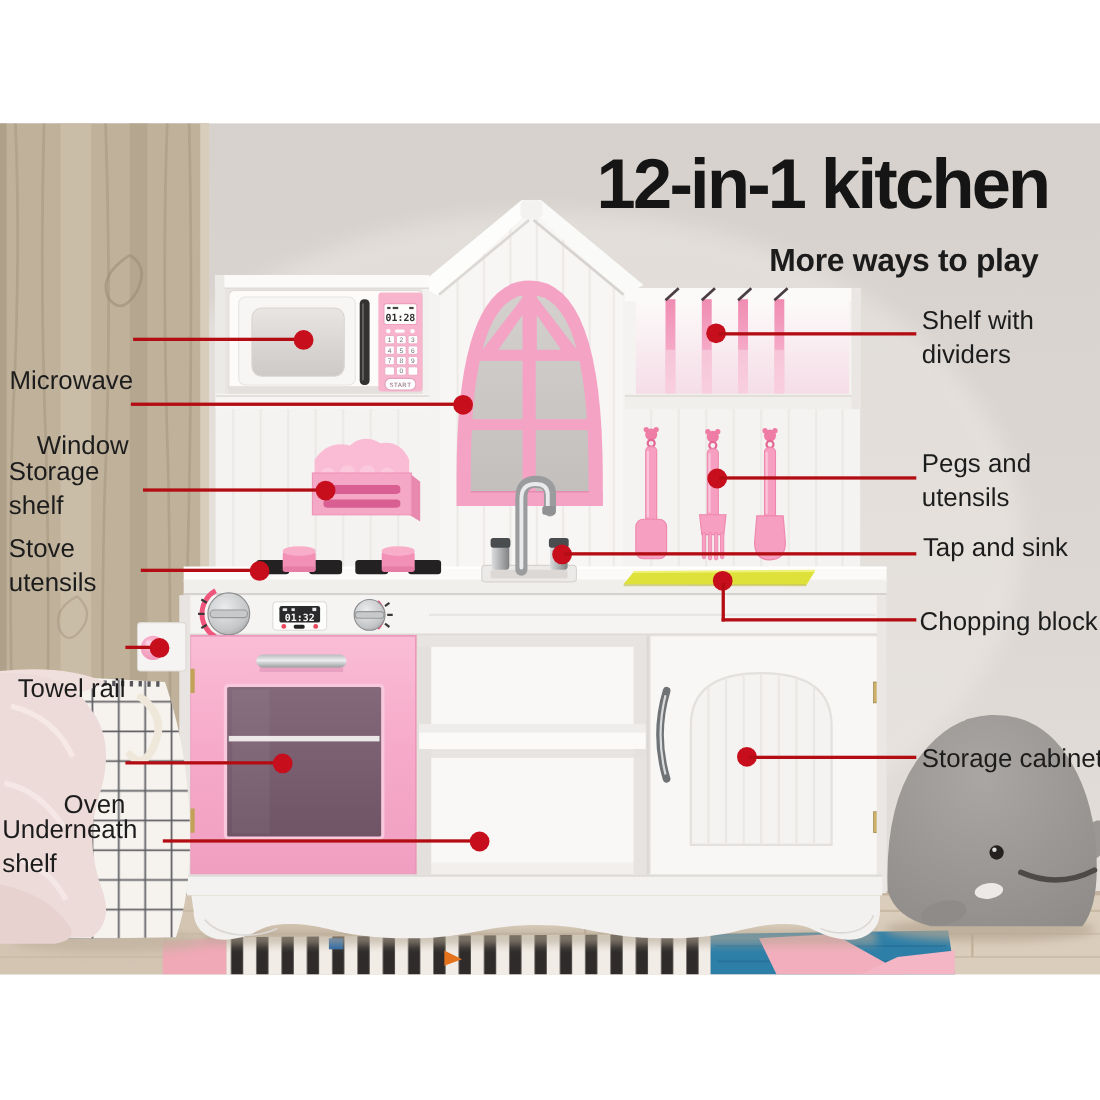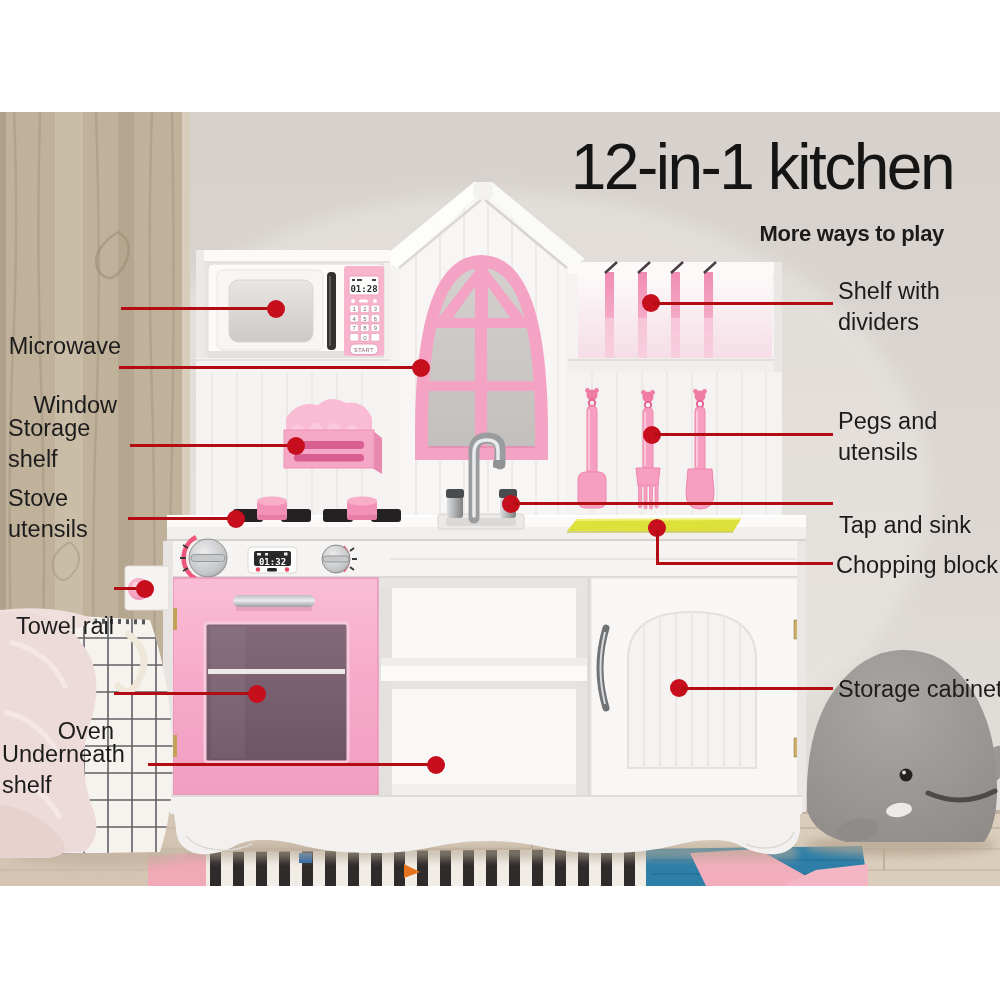--- a/index.html
+++ b/index.html
@@ -1,21 +1,21 @@
 <!DOCTYPE html>
 <html><head>
 <meta charset="utf-8">
 <style>
   html,body{margin:0;padding:0;background:#fff;}
   #canvas{position:relative;width:1000px;height:1000px;background:#ffffff;overflow:hidden;
           font-family:"Liberation Sans",sans-serif;}
   #photo{position:absolute;left:0;top:112px;width:1000px;height:774px;border-radius:13px;}
-  .title{position:absolute;right:47px;top:134px;font-size:64px;font-weight:normal;
+  .title{position:absolute;right:47px;top:134px;font-size:64px;font-weight:bold;
          letter-spacing:-2.5px;color:#151515;line-height:1.05;white-space:nowrap;}
-  .subtitle{position:absolute;right:56px;top:221px;font-size:22px;font-weight:bold;
+  .subtitle{position:absolute;right:56px;top:221px;font-size:29px;font-weight:bold;
             letter-spacing:-0.3px;color:#1b1b1b;white-space:nowrap;}
   .co{position:absolute;font-size:23.5px;line-height:1.32;color:#1c1c1c;}
   .t-r{text-align:right;margin-top:36px;} .t-c{} .t-l{text-align:left;}
   .co-line{position:absolute;height:3px;background:#b30d13;}
   .co-vline{position:absolute;width:3px;background:#b30d13;}
   .co-dot{position:absolute;width:18px;height:18px;border-radius:50%;background:#c60e1d;}
 </style>
 </head>
 <body>
 
@@ -513,21 +513,21 @@
   <div class="co-dot" style="left:642px;top:294px"></div>
   <div class="co-line" style="left:653px;top:302px;width:180px"></div>
   <div class="co t-c" style="left:838px;top:276px;width:128px">Shelf with dividers</div>
 
   <div class="co-dot" style="left:643px;top:426px"></div>
   <div class="co-line" style="left:654px;top:433px;width:179px"></div>
   <div class="co t-c" style="left:838px;top:406px;width:120px">Pegs and utensils</div>
 
   <div class="co-dot" style="left:502px;top:495px"></div>
   <div class="co-line" style="left:513px;top:502px;width:320px"></div>
-  <div class="co t-l" style="left:839px;top:510px;width:150px">Tap and sink</div>
+  <div class="co t-l" style="left:839px;top:482px;width:150px">Tap and sink</div>
 
   <div class="co-dot" style="left:648px;top:519px"></div>
   <div class="co-vline" style="left:656px;top:530px;height:35px"></div>
   <div class="co-line" style="left:656px;top:562px;width:177px"></div>
   <div class="co t-l" style="left:836px;top:550px;width:170px">Chopping block</div>
 
   <div class="co-dot" style="left:670px;top:679px"></div>
   <div class="co-line" style="left:681px;top:687px;width:152px"></div>
   <div class="co t-l" style="left:838px;top:674px;width:170px">Storage cabinet</div>
 

